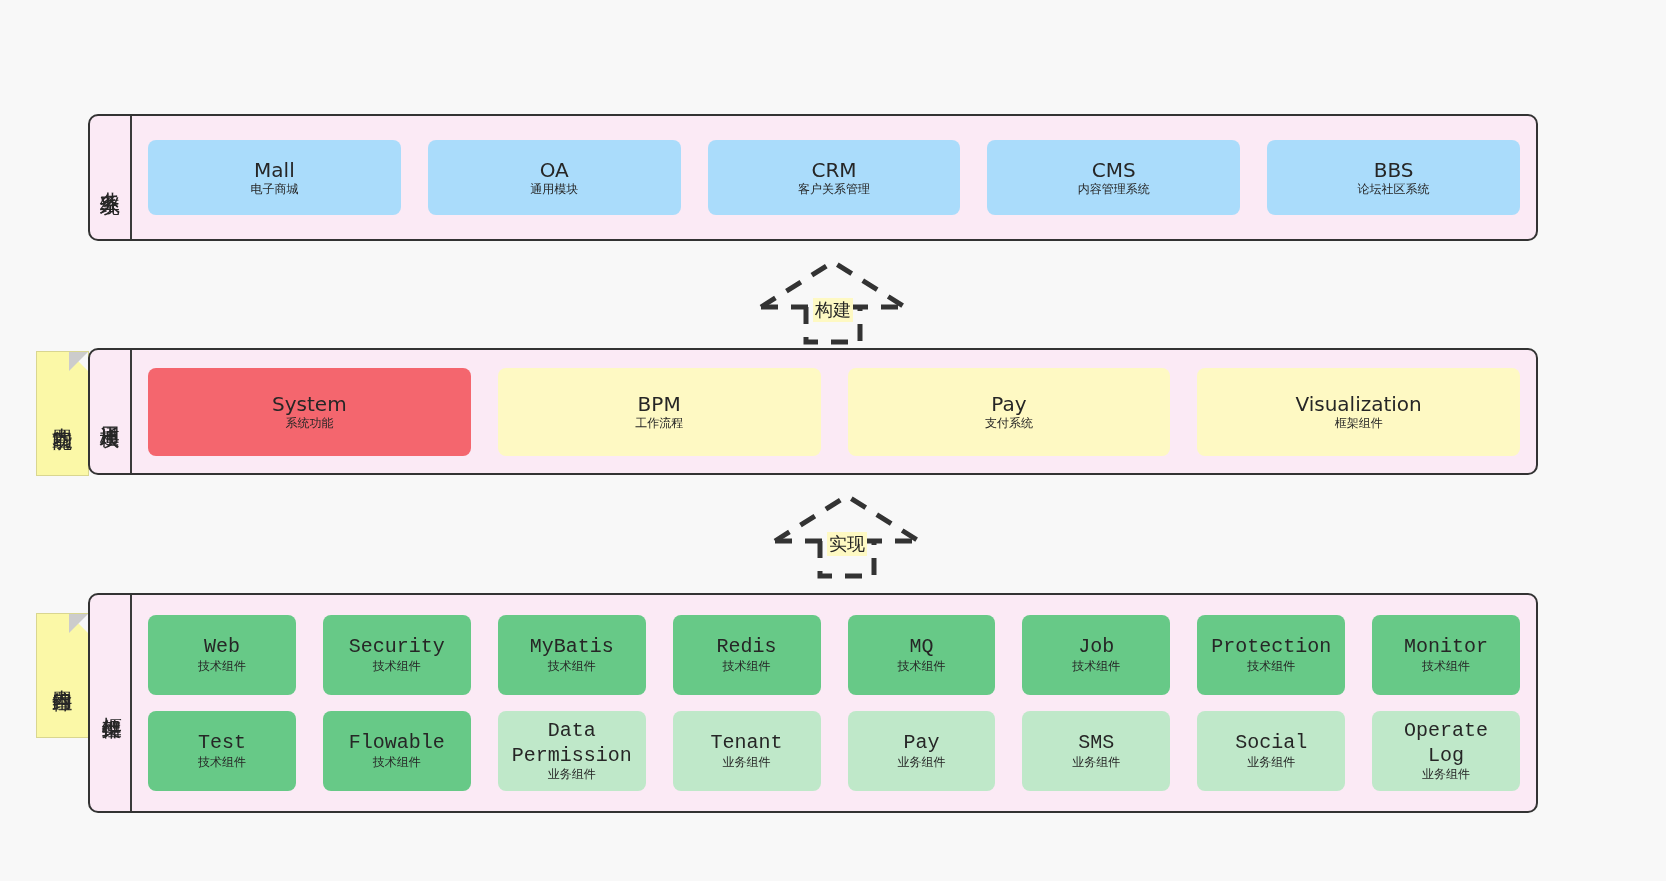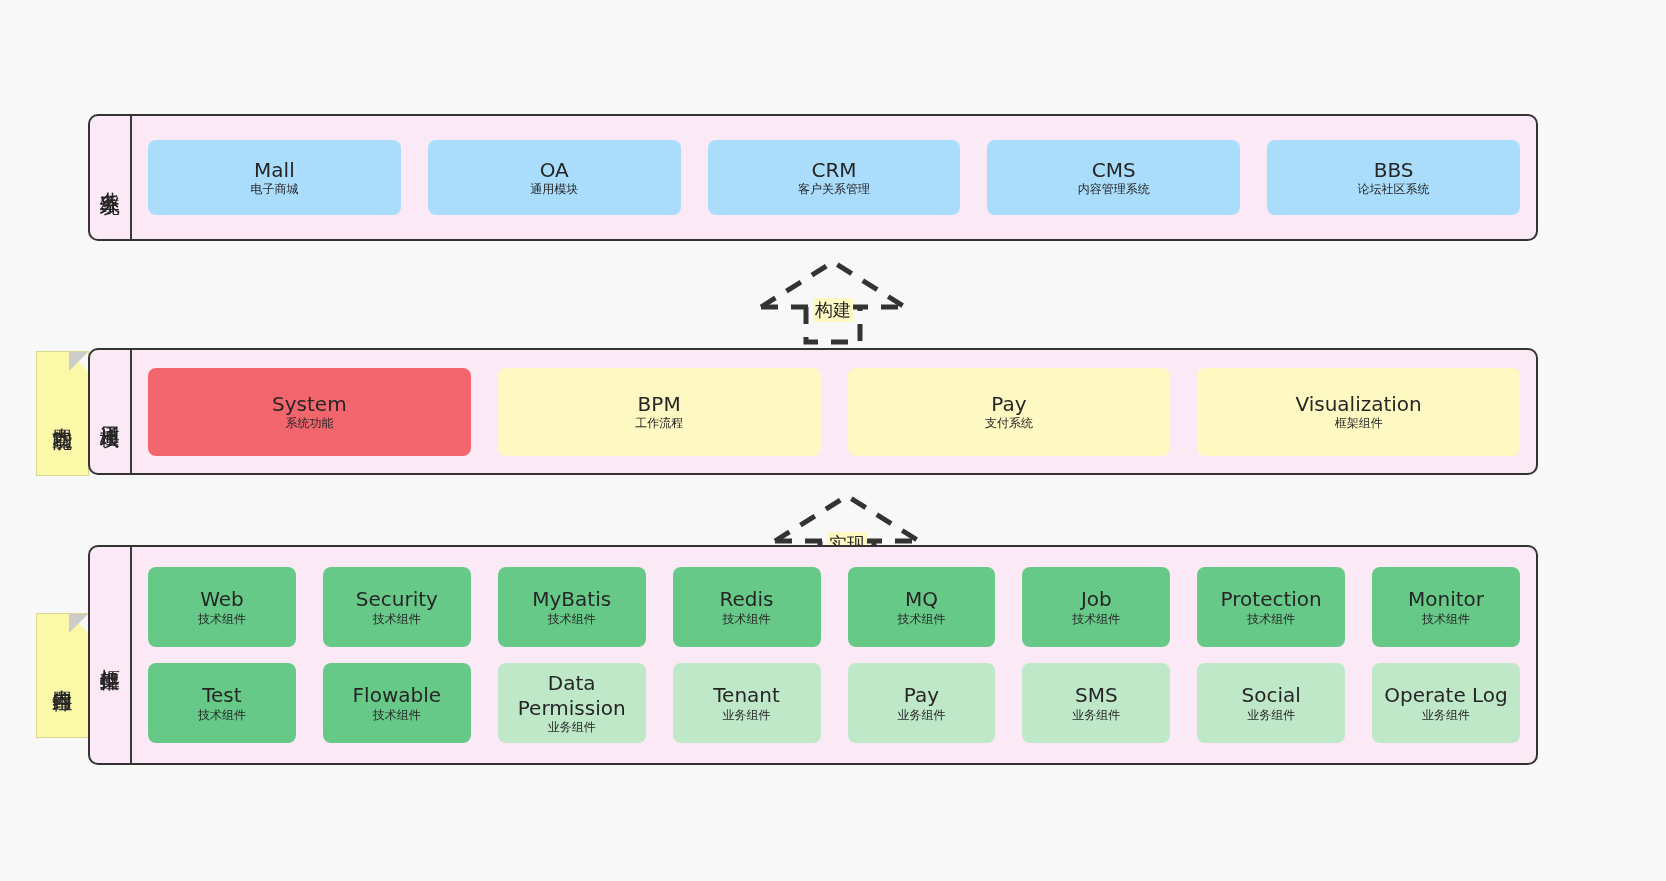--- a/index.html
+++ b/index.html
@@ -78,21 +78,21 @@
 
   .blue       { background: #aadcfb; }
   .red        { background: #f4666e; }
   .pink       { background: #fef9c3; }
   .green      { background: #67c987; }
   .lightgreen { background: #bfe8c9; }
 
   
   #band-business { left: 88px;  top: 114px; width: 1450px; height: 127px; }
   #band-common   { left: 88px;  top: 348px; width: 1450px; height: 127px; }
-  #band-frame    { left: 88px;  top: 545px; width: 1450px; height: 220px; }
+  #band-frame    { left: 88px;  top: 593px; width: 1450px; height: 220px; font-family: Liberation Mono, monospace; }
 
   #band-business .box { height: 75px; }
   #band-common   .box { height: 88px; }
   #band-frame    .box { height: 80px; }
 
   #band-business .layer-body { padding: 0 16px; }
   #band-common   .layer-body { padding: 0 16px; }
 
   
   .note {

